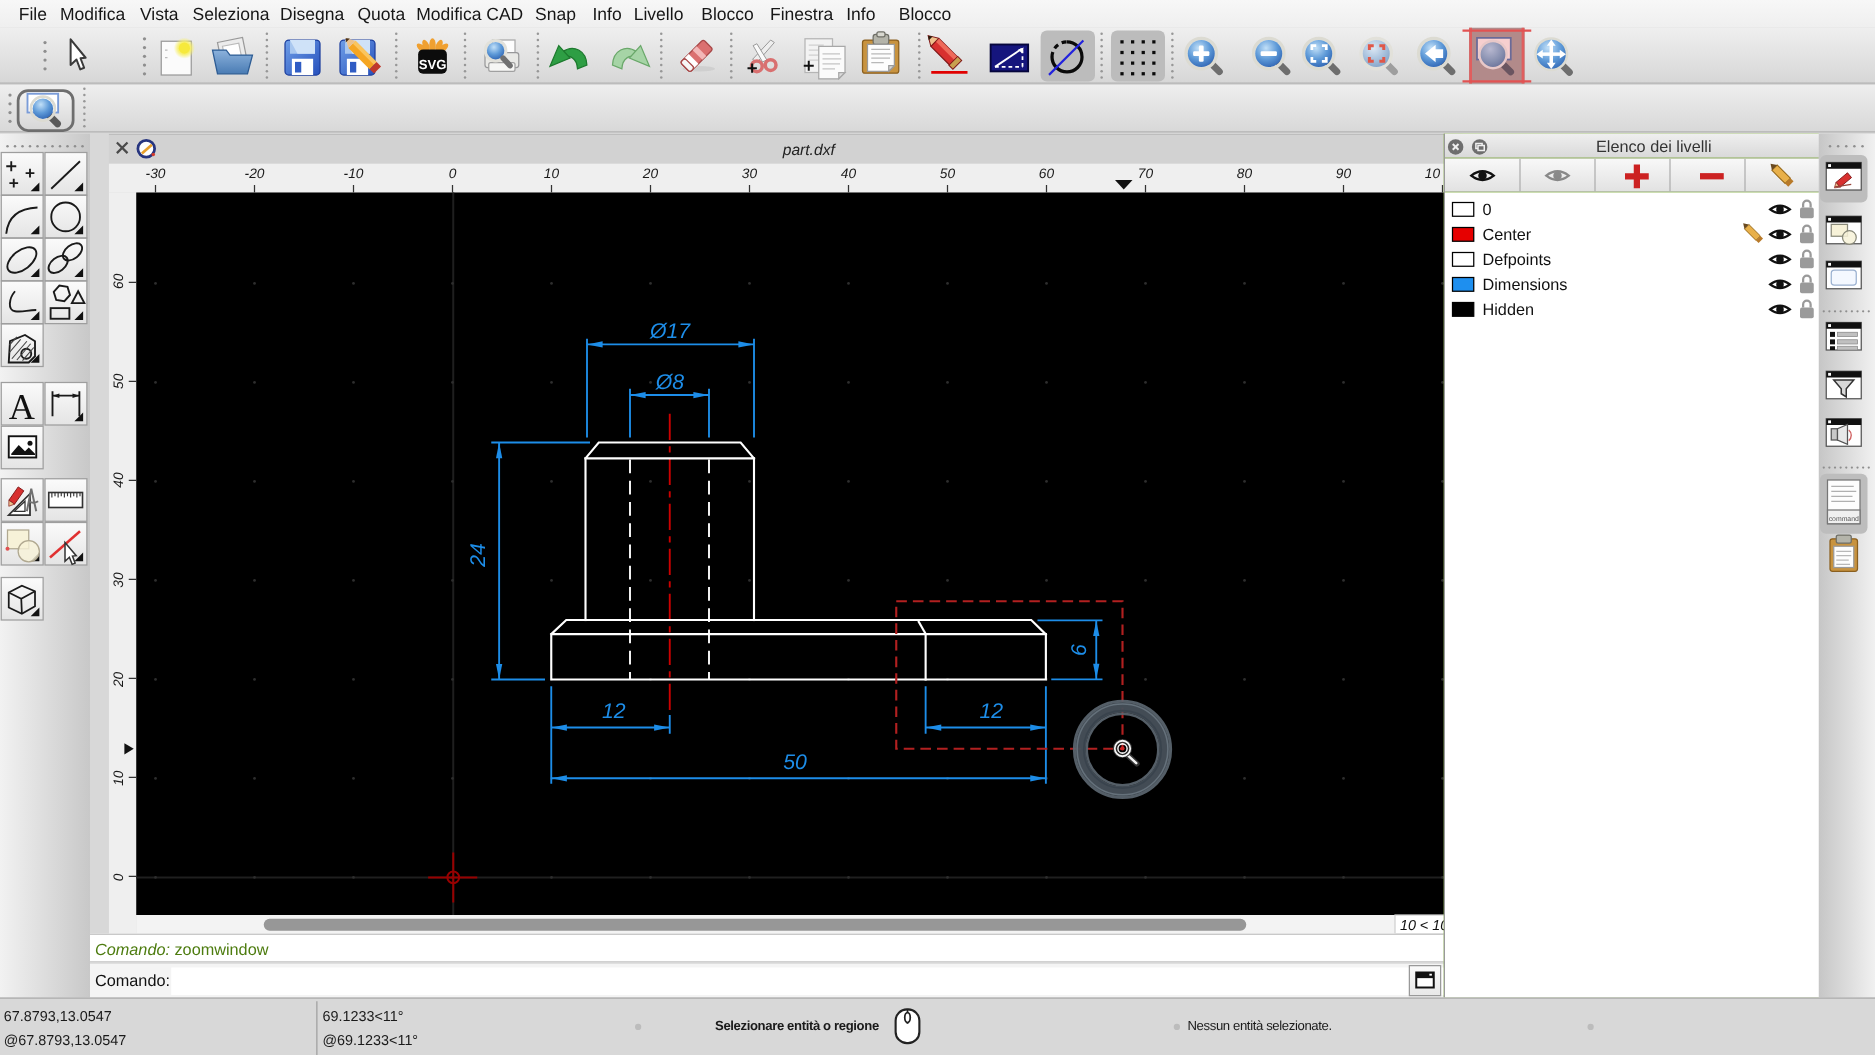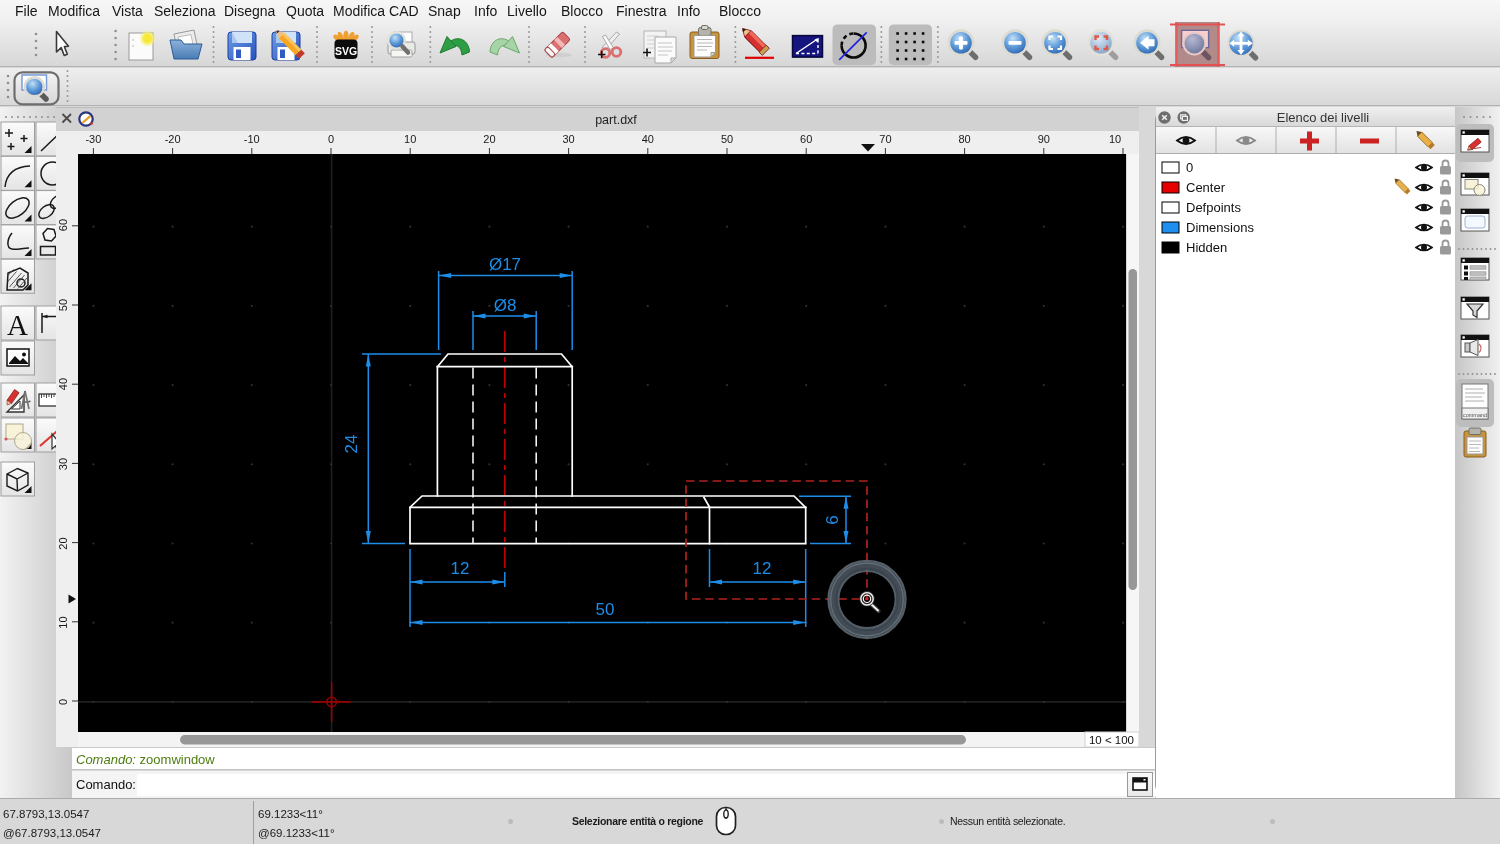--- a/index.html
+++ b/index.html
@@ -4,24 +4,24 @@
 <style>
   * { margin:0; padding:0; box-sizing:border-box; }
   html,body { width:1500px; height:844px; overflow:hidden; font-family:"Liberation Sans", sans-serif; }
   body { position:relative; background:#d8d8d8; }
   .abs { position:absolute; }
   #menubar { left:0; top:0; width:1500px; height:22px; background:linear-gradient(#f7f7f7,#efefef);text-decoration:underline; }
   #menubar span { position:absolute; top:3px; font-size:14px; color:#161616; }
   #toolbar1 { left:0; top:22px; width:1500px; height:45px; background:linear-gradient(#efefef,#d7d7d7); border-bottom:1px solid #b2b2b2;padding-left:28px; }
   #toolbar2 { left:0; top:68px; width:1500px; height:38px; background:linear-gradient(#eeeeee,#d8d8d8); border-bottom:1px solid #b2b2b2; }
   #palette { left:0; top:107px; width:72px; height:691px; background:linear-gradient(to right,#f2f2f2,#c8c8c8); }
-  #canvasarea { left:56px; top:107px; width:1083px; height:640px; }
+  #canvasarea { left:87px; top:107px; width:1083px; height:640px;font-style:italic; }
   #cmdhist { left:72px; top:747px; width:1083px; height:23px; background:#ffffff; border-top:1px solid #c9c9c9; border-bottom:1px solid #c2c2c2; font-size:13px; color:#4d7c0f; }
   #cmdin { left:72px; top:771px; width:1083px; height:27px; background:#f4f4f4; font-size:13px; color:#111; }
-  #rightpanel { left:1155px; top:107px; width:300px; height:691px; background:#84cc16; border-left:1px solid #9a9a9a;border-radius:14px; }
+  #rightpanel { left:1155px; top:107px; width:300px; height:691px; background:#84cc16; border-left:1px solid #9a9a9a; }
   #rp-head { left:0; top:0; width:300px; height:20px; background:linear-gradient(#efefef,#d9d9d9); border-bottom:1px solid #b5b5b5; }
   #rp-tools { left:0; top:20px; width:300px; height:27px; background:linear-gradient(#f6f6f6,#e0e0e0); border-bottom:1px solid #aeaeae; }
   #rightdock { left:1455px; top:107px; width:45px; height:691px; background:linear-gradient(to right,#c6c6c6,#f1f1f1); }
   #statusbar { left:0; top:798px; width:1500px; height:46px; background:#d8d8d8; border-top:1px solid #ababab; font-size:11.5px; color:#1a1a1a;text-align:right; }
 </style>
 </head>
 <body>
 <div id="menubar">
   <span style="left:15px">File</span>
   <span style="left:48px">Modifica</span>

